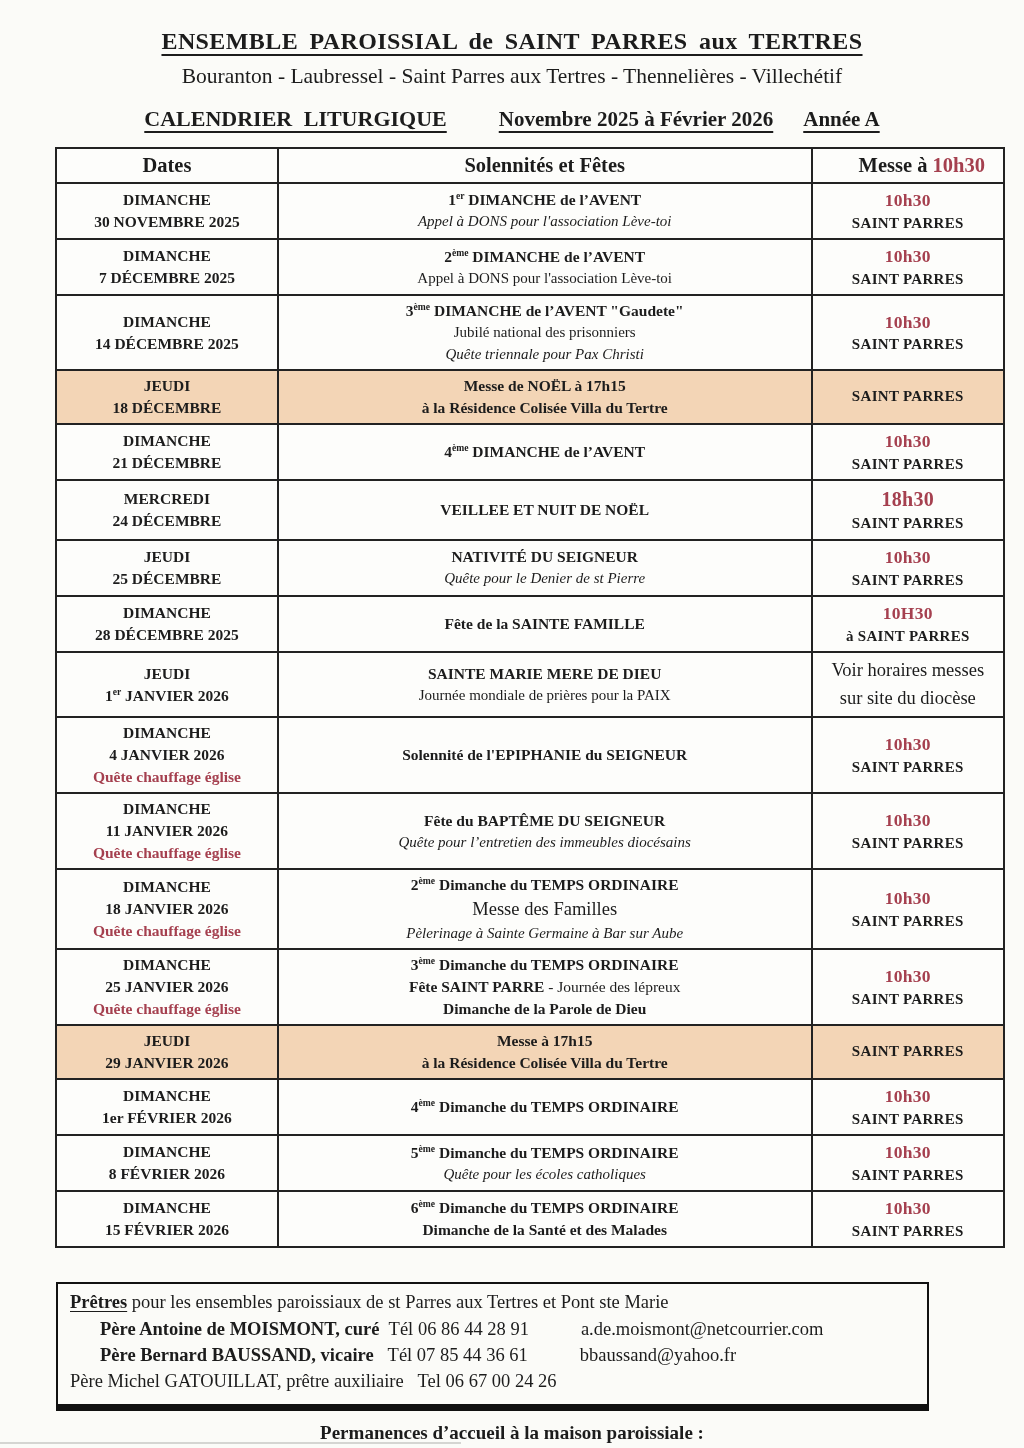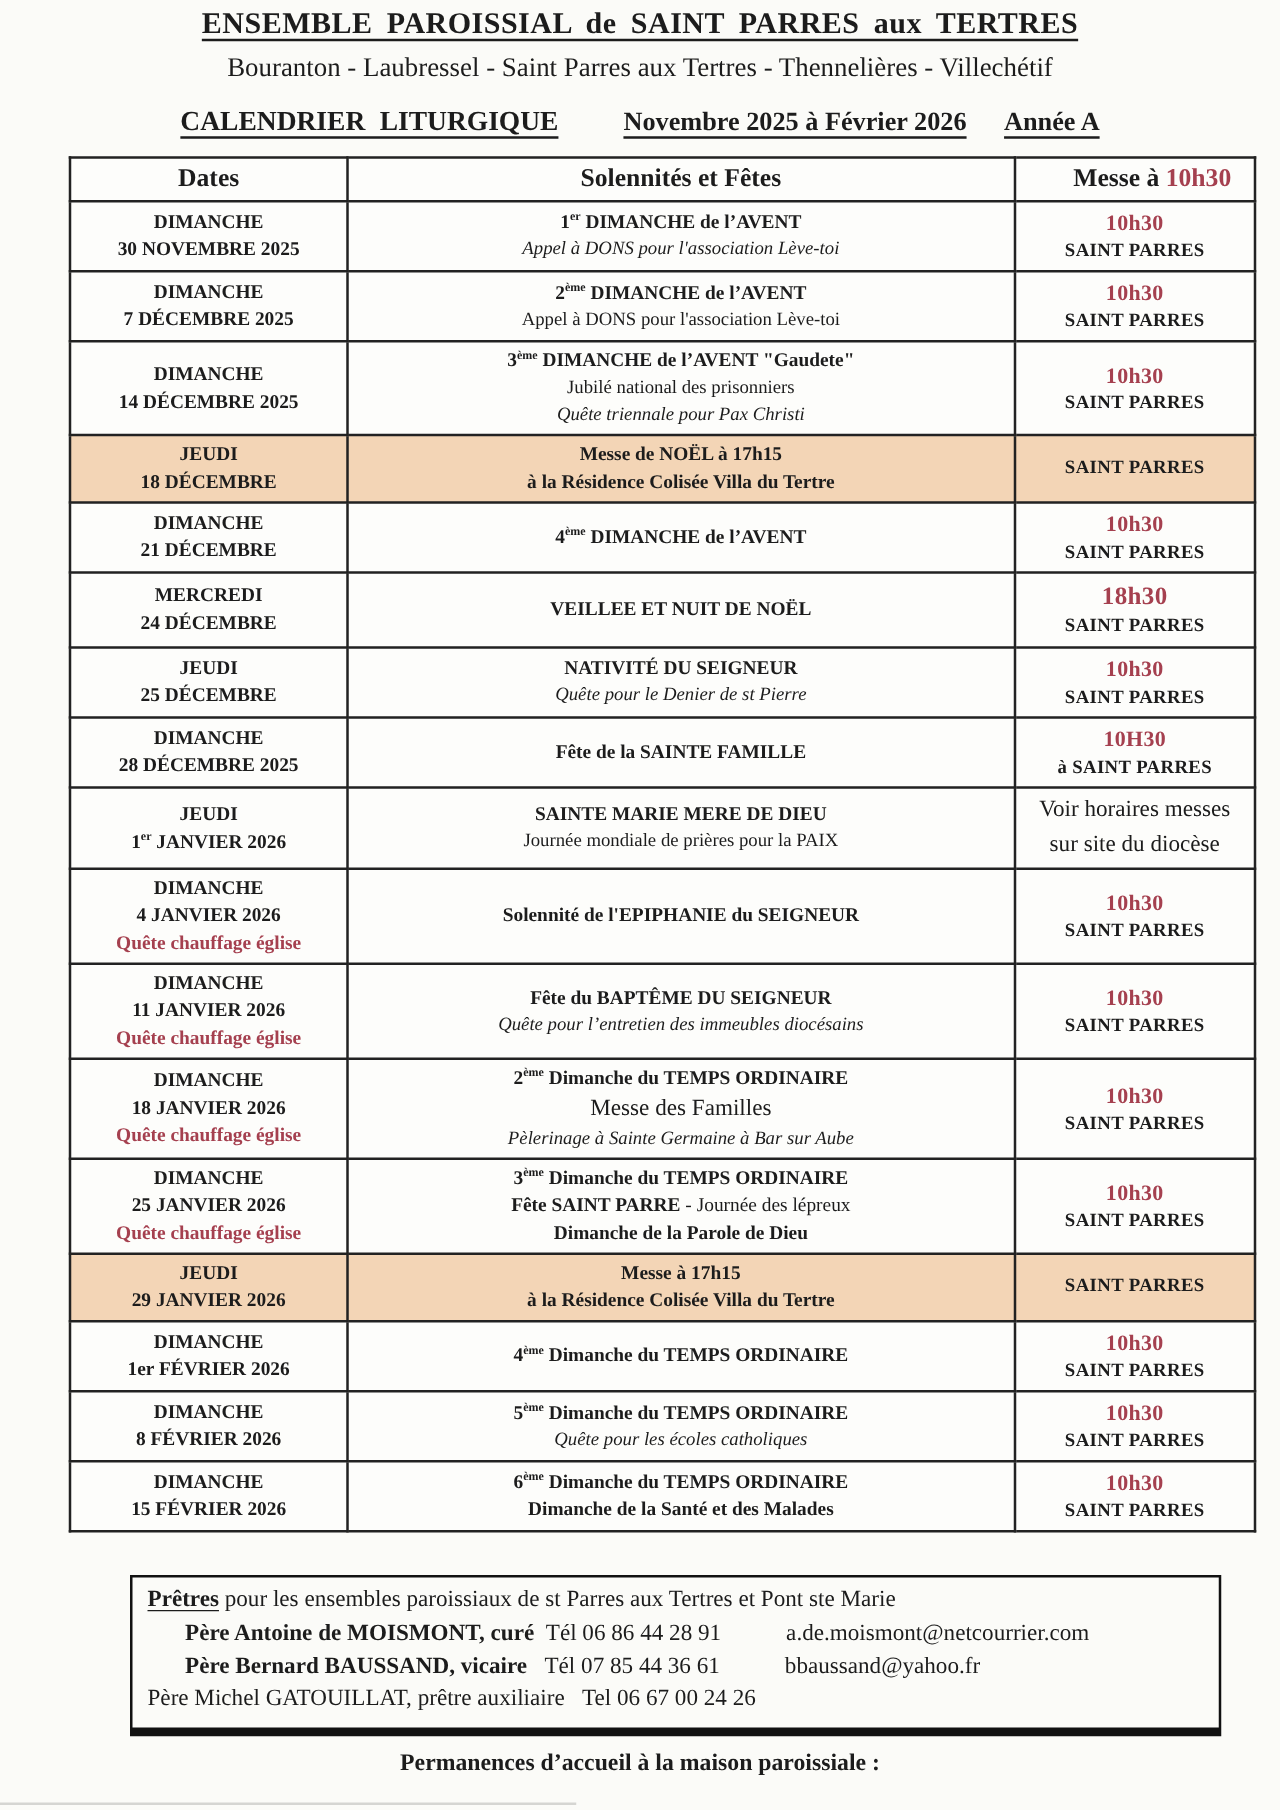--- a/index.html
+++ b/index.html
@@ -14,21 +14,21 @@
     width:1024px;height:1448px;
     background:var(--paper);
     font-family:"Liberation Serif","DejaVu Serif",serif;
     color:var(--ink);
     position:relative;
     overflow:hidden;
   }
   .page{width:1024px;height:1448px;position:relative;}
 
   
-  header{text-align:center;padding-top:6px;}
+  header{text-align:center;padding-top:28px;}
   h1{
     font-size:24px;font-weight:bold;letter-spacing:.4px;word-spacing:5px;
     text-decoration:underline;text-underline-offset:5px;text-decoration-thickness:2px;
   }
   .subtitle{font-size:21.5px;margin-top:9px;}
   .docline{margin-top:17px;font-weight:bold;}
   .docline span{
     text-decoration:underline;text-underline-offset:5px;text-decoration-thickness:2px;
   }
   .doc-type{font-size:22px;word-spacing:6px;margin-right:48px;}
@@ -59,21 +59,21 @@
   .b{font-weight:bold;}
   .i{font-style:italic;}
   .u{text-decoration:underline;text-underline-offset:3px;}
   .red{color:var(--red);}
   .big{font-size:20px;}
   sup{font-size:62%;line-height:0;}
   .gap{display:inline-block;width:52px;}
 
   
   .priests-box{
-    width:873px;margin:34px 0 0 104px;
+    width:873px;margin:34px 0 0 56px;
     border:2px solid #111;border-bottom:7px solid #111;
     padding:5px 10px 9px 12px;
     font-size:18.5px;line-height:1.5;
   }
   .priests-box .indent{padding-left:30px;}
 
   
   .permanences{margin-top:9px;text-align:center;font-size:19px;line-height:1.55;}
 
   

